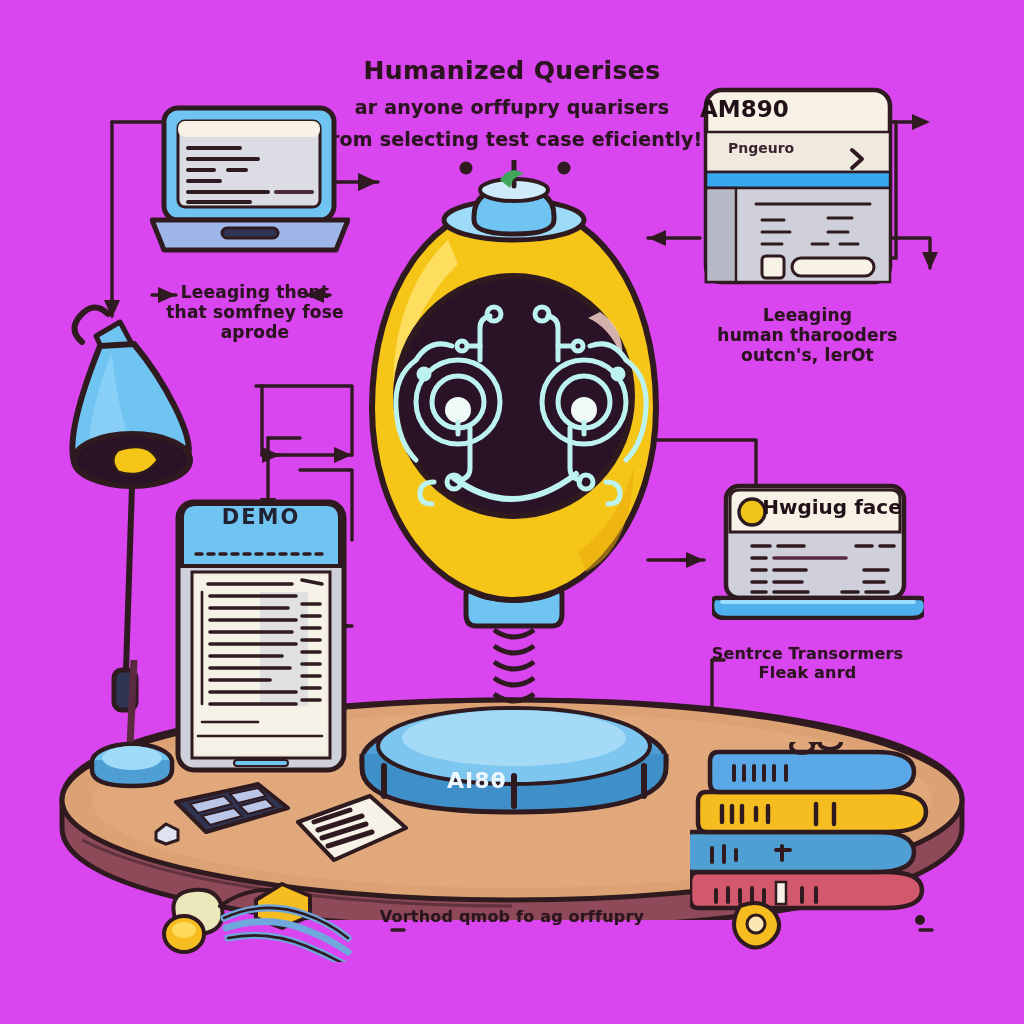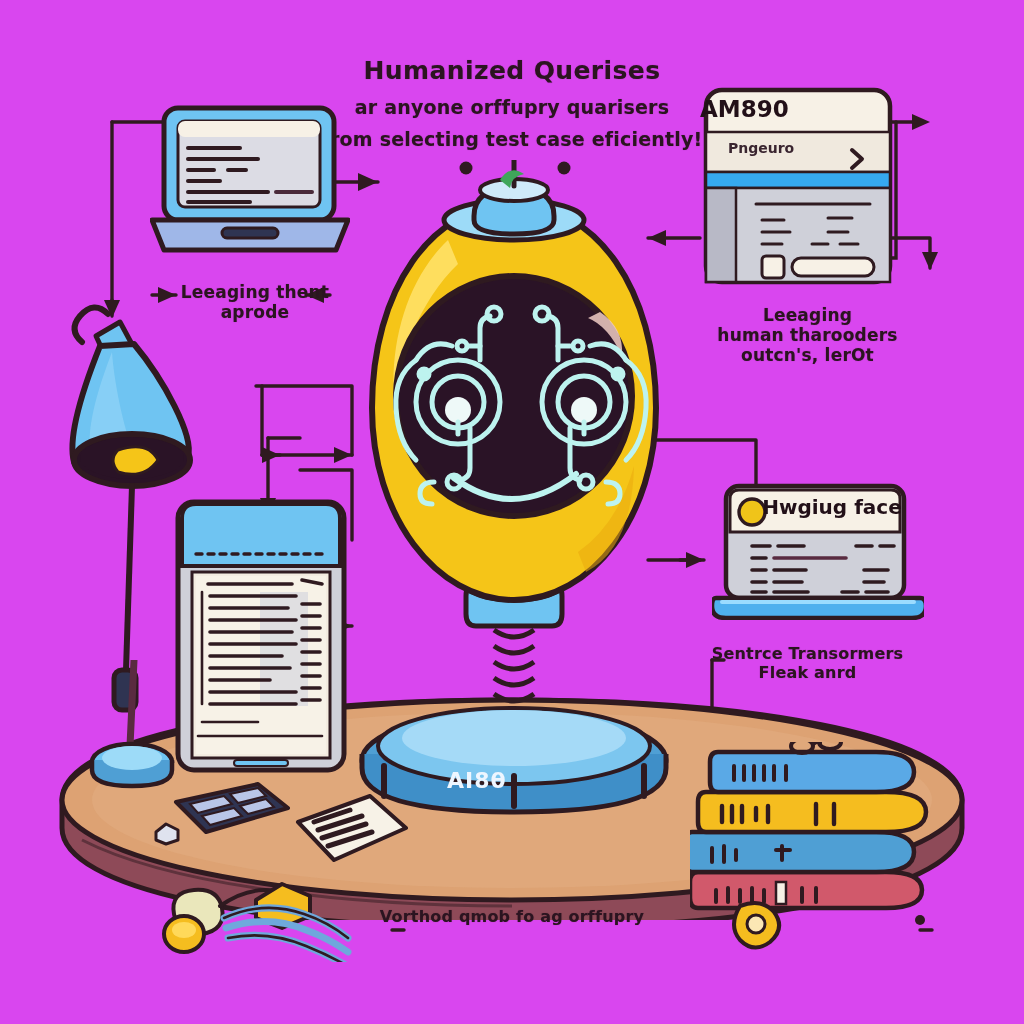--- a/index.html
+++ b/index.html
@@ -194,20 +194,21 @@
       <line x1="130" y1="156" x2="148" y2="156"></line>
       <line x1="130" y1="168" x2="148" y2="168"></line>
       <line x1="130" y1="180" x2="148" y2="180"></line>
       <line x1="130" y1="192" x2="148" y2="192"></line>
       <line x1="130" y1="204" x2="148" y2="204"></line>
       <line x1="30" y1="226" x2="86" y2="226" stroke-width="2.6"></line>
       <line x1="26" y1="240" x2="150" y2="240" stroke-width="2.6"></line>
     </g>
     <rect x="62" y="264" width="54" height="6" rx="3" fill="#6fc4f2" stroke="#2f1a20" stroke-width="2"></rect>
   </svg>
+  <div class="screenlbl" style="left:172px;top:505px;width:178px;text-align:center;font-size:21px;color:#223;letter-spacing:2px;">DEMO</div>
 
   <svg class="abs" style="left:712px;top:482px" width="212" height="138">
     <rect x="14" y="4" width="178" height="112" rx="13" fill="#cfd0d9" stroke="#2f1a20" stroke-width="4.5"></rect>
     <path d="M18 17 q0 -9 9 -9 H179 q9 0 9 9 V50 H18 Z" fill="#f7f1e6" stroke="#2f1a20" stroke-width="3"></path>
     <circle cx="40" cy="30" r="13" fill="#f0c419" stroke="#2f1a20" stroke-width="3.4"></circle>
     <g stroke="#2f1a20" stroke-width="3.6" stroke-linecap="round">
       <line x1="40" y1="64" x2="58" y2="64"></line>
       <line x1="66" y1="64" x2="92" y2="64"></line>
       <line x1="40" y1="76" x2="54" y2="76"></line>
       <line x1="62" y1="76" x2="134" y2="76" stroke="#5a2b40"></line>
@@ -419,20 +420,21 @@
     <line x1="186" y1="26" x2="186" y2="-12" stroke="#2f1a20" stroke-width="5" stroke-linecap="round"></line>
     <circle cx="186" cy="-14" r="7" fill="#2f1a20"></circle>
     <path d="M172 20 q10 -16 24 -6 q-12 2 -14 14 Z" fill="#3fa65a" stroke="none"></path>
     <circle cx="138" cy="8" r="6.5" fill="#2f1a20"></circle>
     <circle cx="236" cy="8" r="6.5" fill="#2f1a20"></circle>
   </svg>
   <div class="screenlbl" style="left:447px;top:768px;width:160px;text-align:left;font-size:22px;color:#eef6ff;letter-spacing:1px;">AI8θ</div>
 
   <div class="cap" id="cap-left">
     <div>Leeaging thent</div>
+    <div>that somfney fose</div>
     <div>aprode</div>
   </div>
 
   <div class="cap" id="cap-right">
     <div>Leeaging</div>
     <div>human tharooders</div>
     <div>outcn's,  lerOt</div>
   </div>
 
   <div class="cap" id="cap-st">

